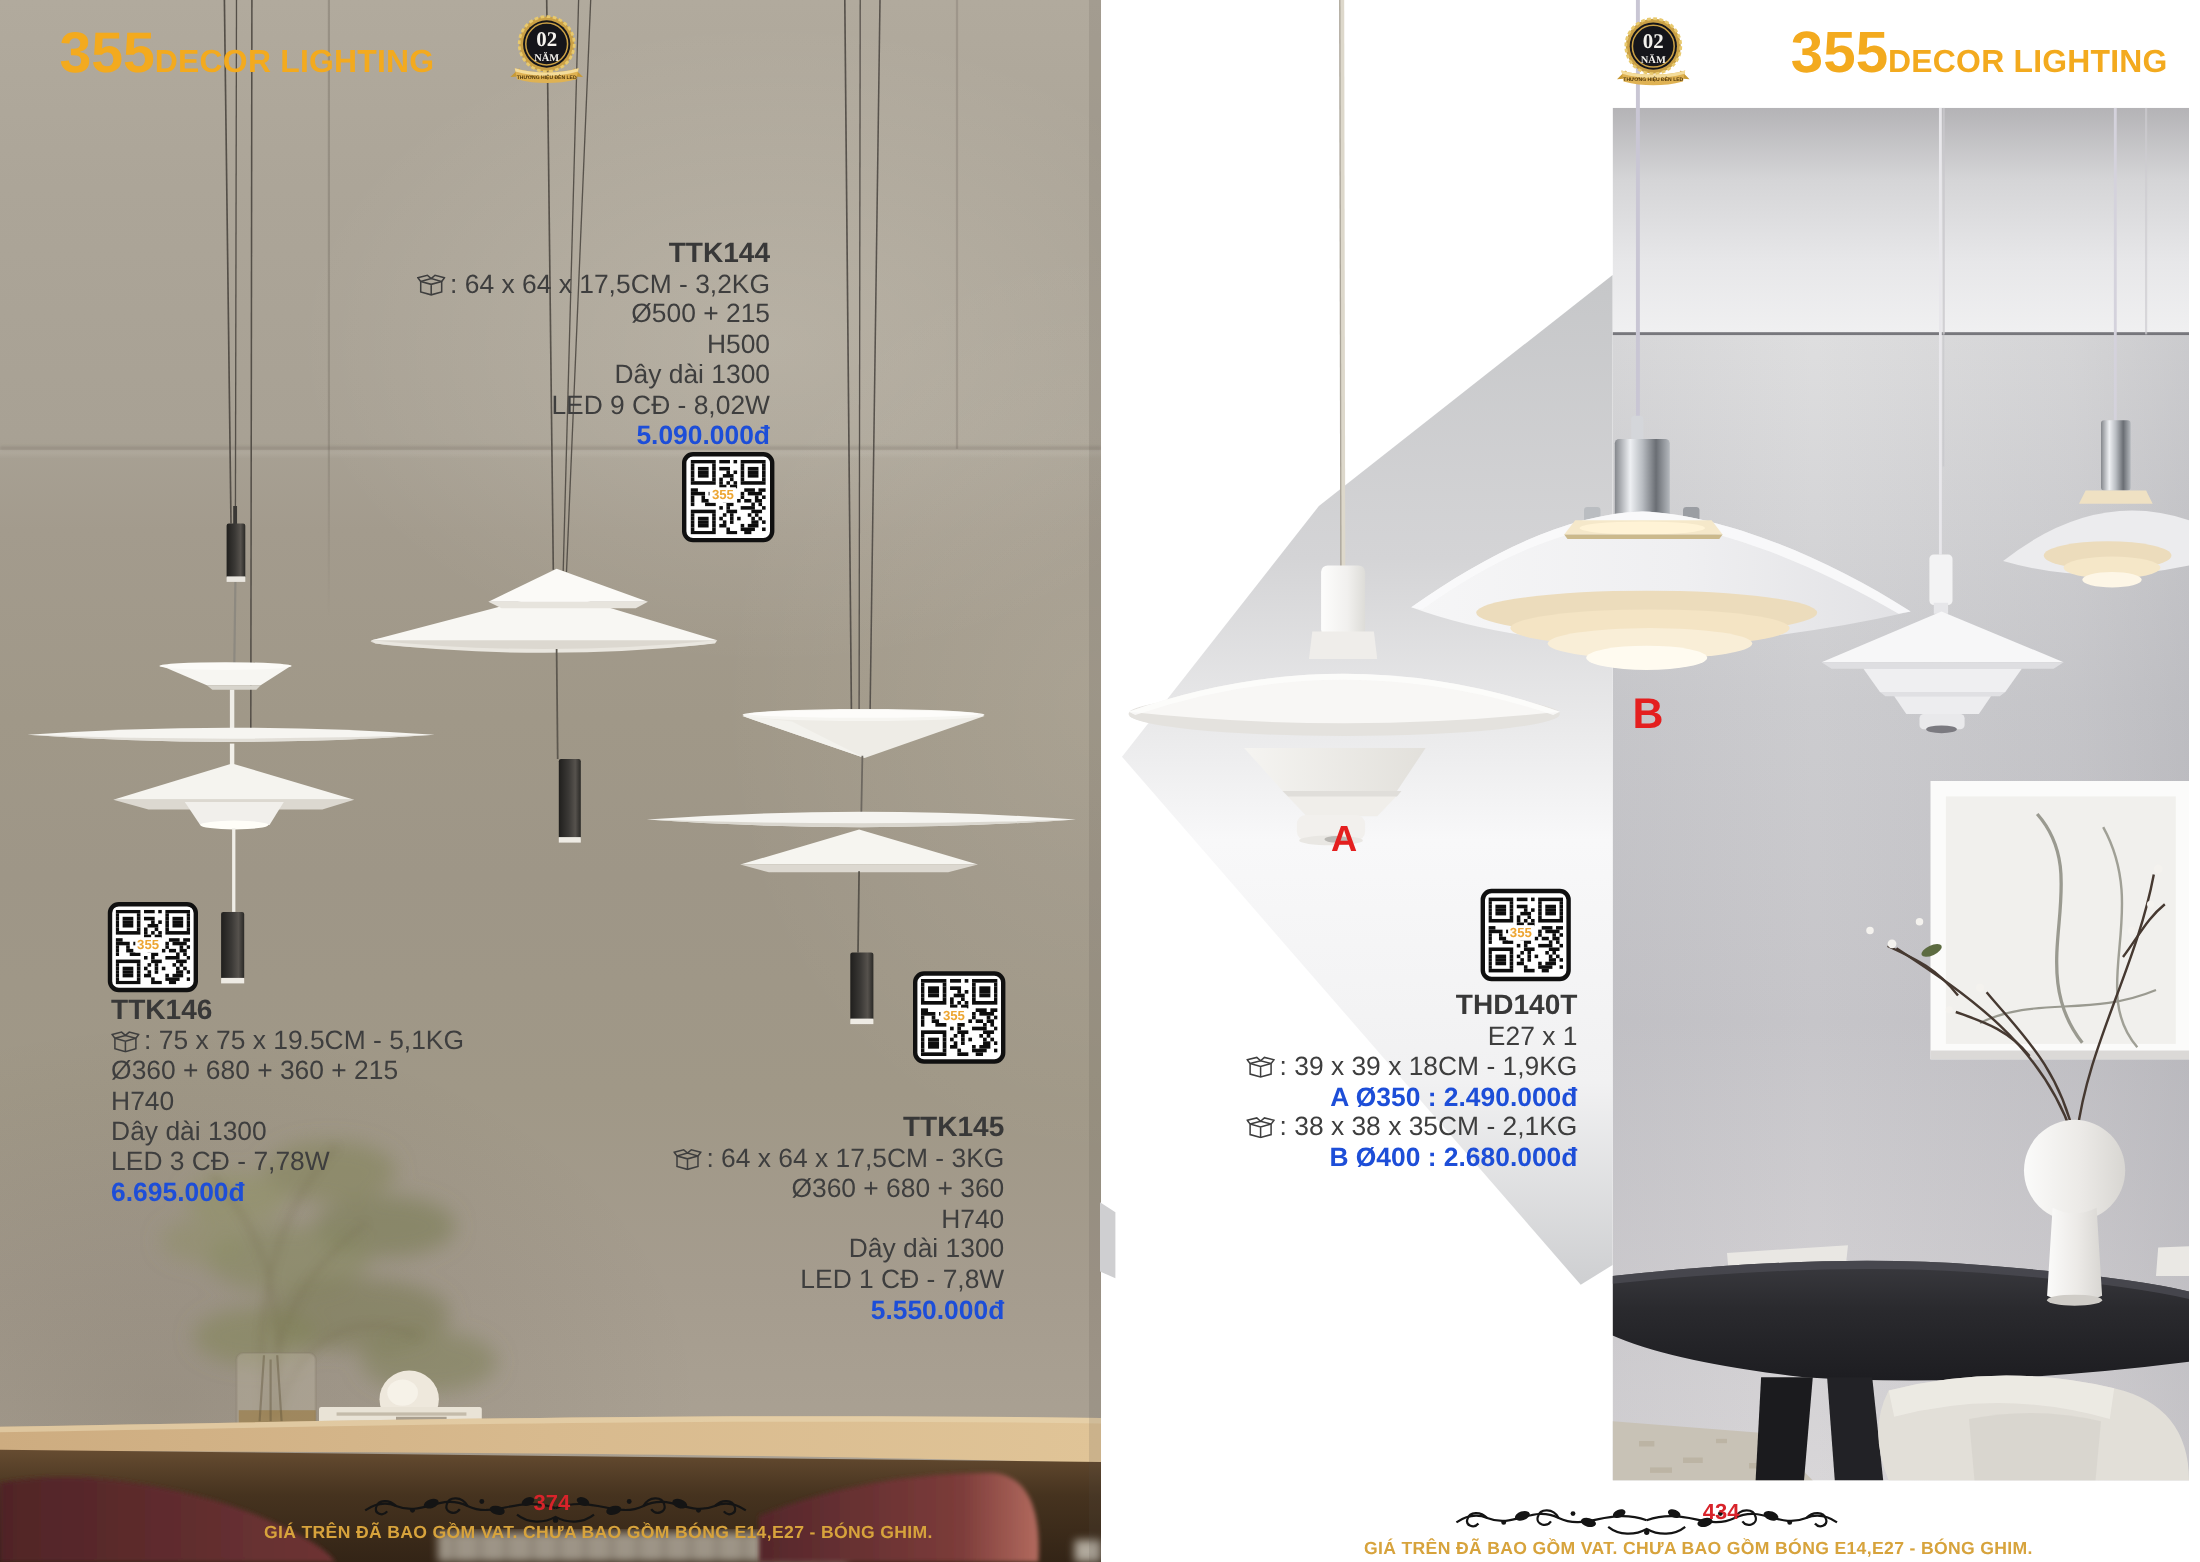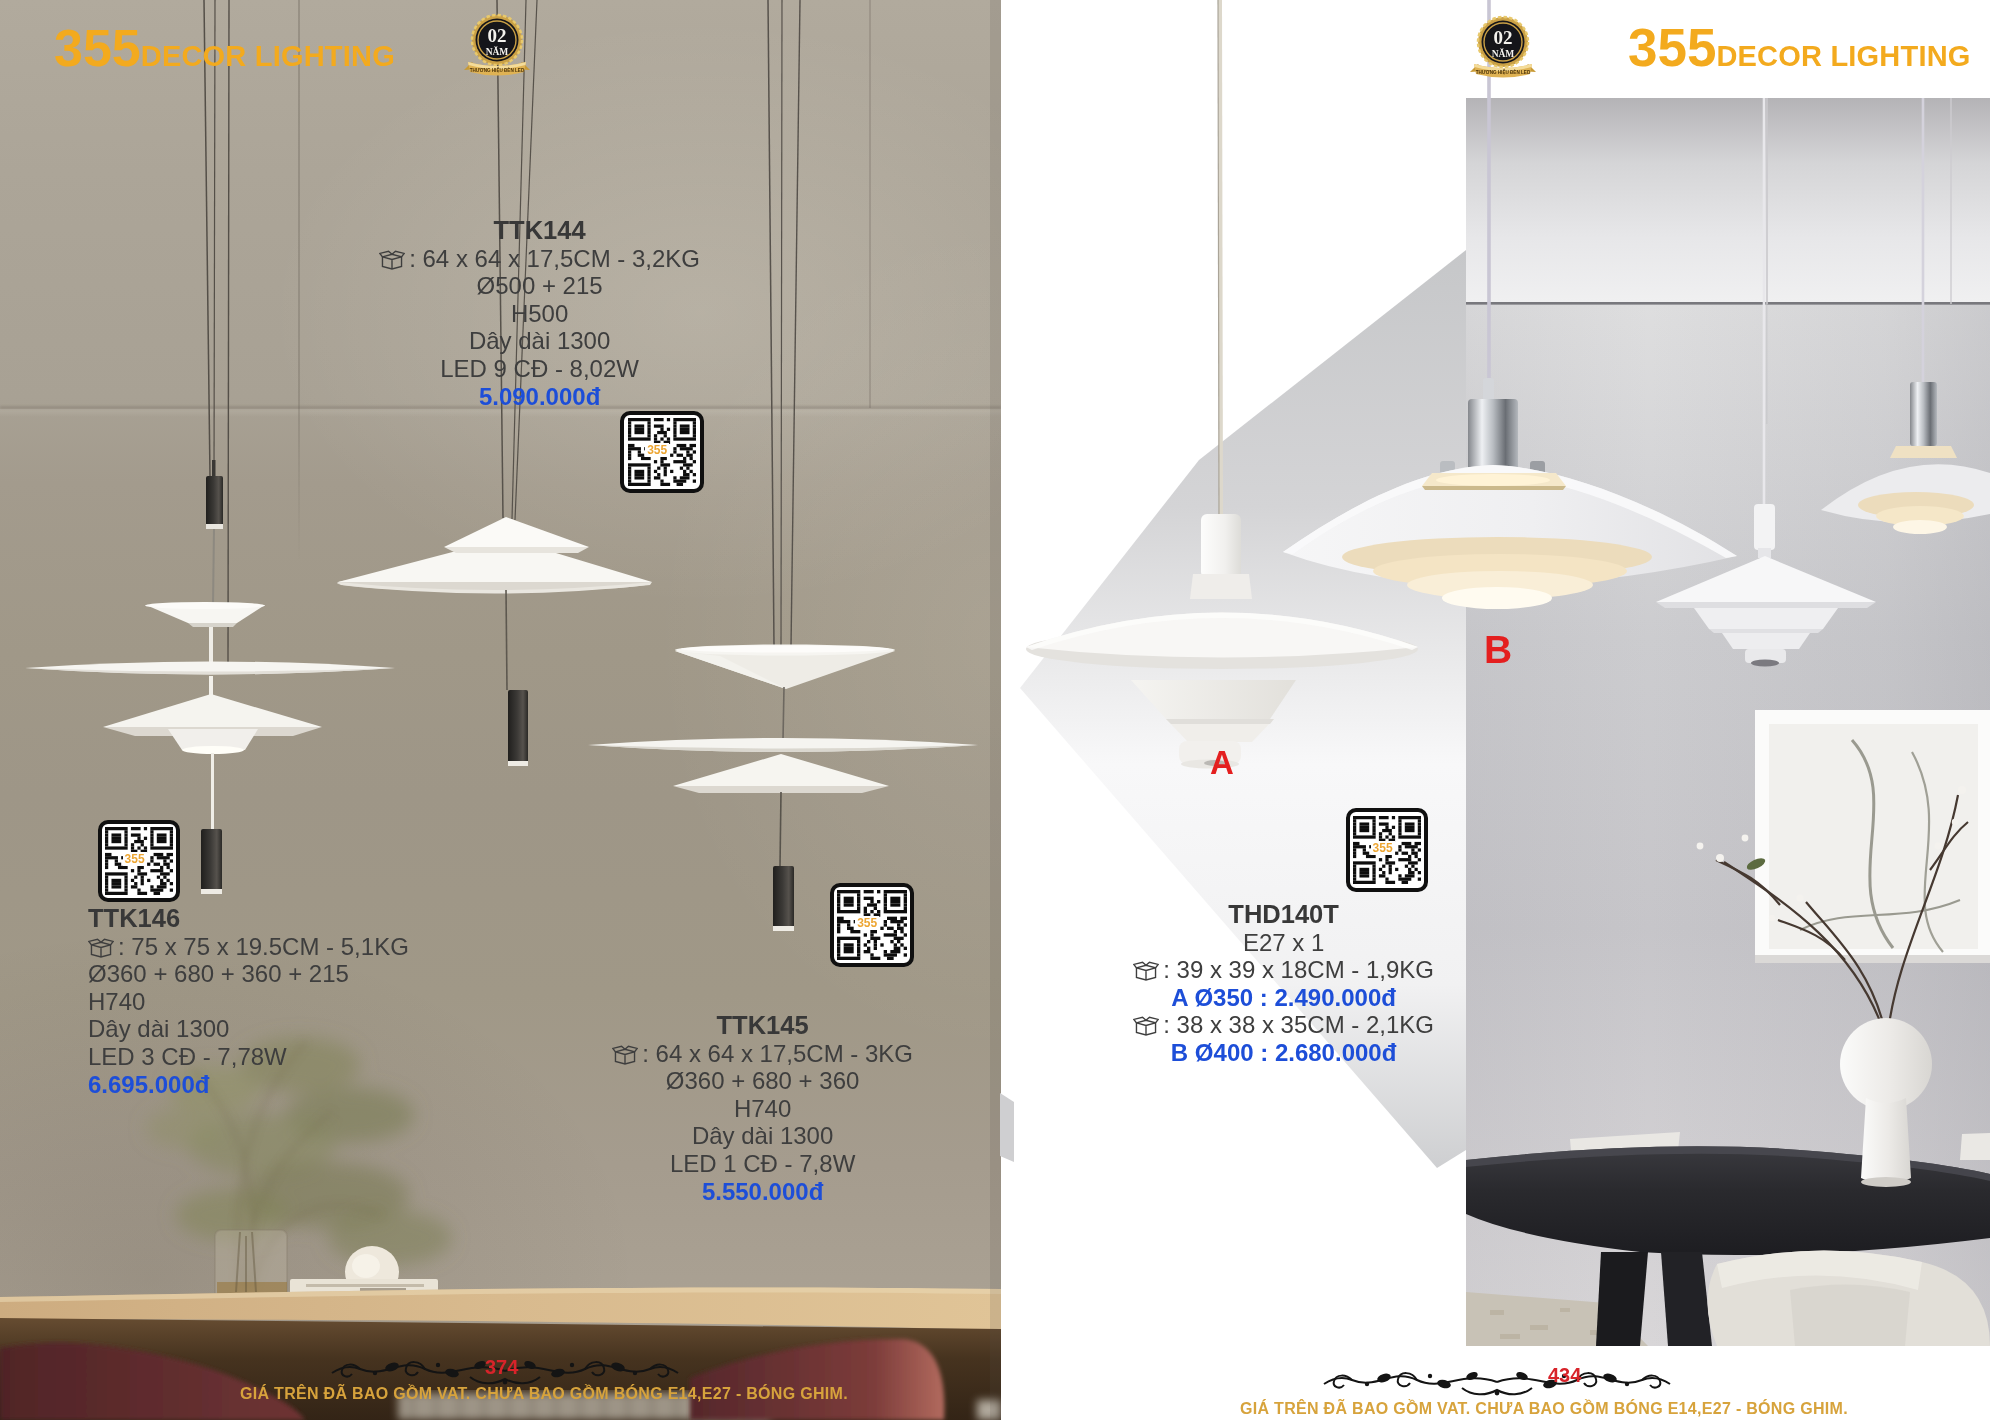--- a/index.html
+++ b/index.html
@@ -1,18 +1,18 @@
 <!DOCTYPE html>
 <html><head><meta charset="utf-8">
 <style>
 html,body{margin:0;padding:0}
 .page{position:relative;width:2000px;height:1420px;overflow:hidden;background:#fff;font-family:"Liberation Sans",sans-serif}
 .abs{position:absolute}
 .spec{font-size:24px;line-height:27.6px;color:#3e3e3e;white-space:nowrap}
-.ra{text-align:center}
+.ra{text-align:right}
 .code{font-weight:bold;font-size:25.5px;color:#383838}
 .price{color:#1d4ed8;font-weight:bold}
 .boxi{display:inline-block;vertical-align:-3px;margin-right:4px}
 .hdr{white-space:nowrap;color:#f3aa1e;font-weight:bold}
 .gold-foot{position:absolute;font-size:16px;letter-spacing:.3px;color:#d7a33c;white-space:nowrap;font-weight:bold}
 .rednum{position:absolute;color:#d8232a;font-weight:bold;font-size:20px;line-height:1}
 .redletter{position:absolute;color:#e41f1f;font-weight:bold;line-height:1}
 </style></head><body>
 <div class="page">
 
@@ -576,21 +576,21 @@
 </div>
 
 <div class="abs" style="left:98px;top:820px;width:82px;height:82px">
 <div class="abs" style="left:0;top:0;width:100%;height:100%;background:#fff;border:4px solid #101010;border-radius:10px;box-sizing:border-box"></div>
 <svg class="abs" style="left:7px;top:7px" width="68" height="68" fill="#0d0d0d">
         <use href="#qrsym" width="68" height="68"></use>
       </svg>
 <div class="abs" style="left:30%;top:39%;background:#fff;padding:0 2px;color:#eda633;font-weight:bold;font-size:12px">355</div>
 </div>
 
-<div class="abs spec" style="left:88px;top:905px">
+<div class="abs spec" style="left:101px;top:905px">
 <div class="code">TTK146</div>
 <div><svg class="boxi" width="26" height="21" viewBox="0 0 30 24">
           <g fill="none" stroke="#3e3e3e" stroke-width="1.6">
             <path d="M4,9 L15,6 L26,9 L26,20 L15,23 L4,20 Z"></path>
             <path d="M4,9 L15,12 L26,9 M15,12 L15,23"></path>
             <path d="M4,9 L1,5 L11,2.5 L15,6 M26,9 L29,5 L19,2.5 L15,6"></path>
           </g>
         </svg>: 75 x 75 x 19.5CM - 5,1KG</div>
 <div>Ø360 + 680 + 360 + 215</div>
 <div>H740</div>

